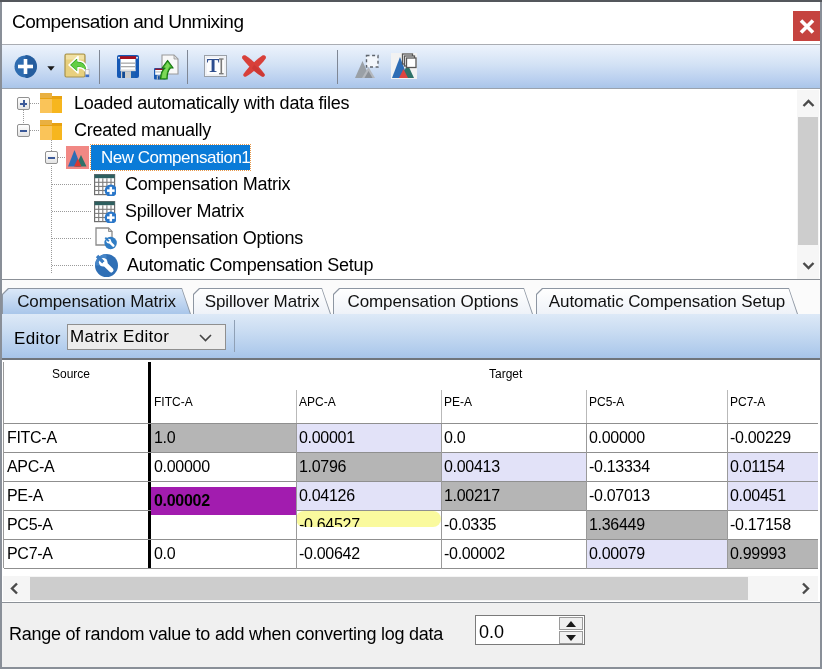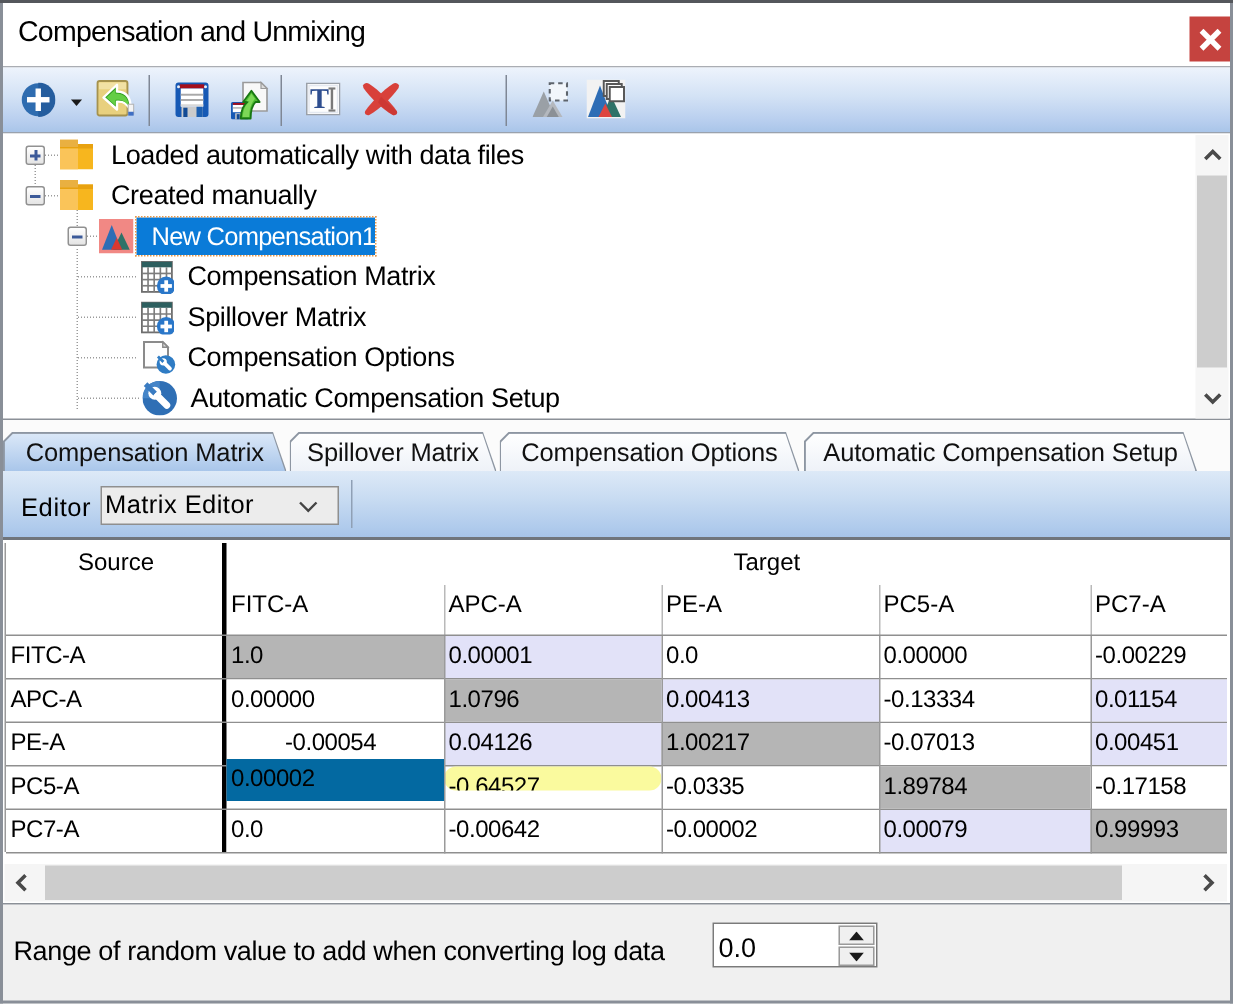--- a/index.html
+++ b/index.html
@@ -25,21 +25,21 @@
 .tabf{position:absolute;left:1px;top:1px;right:1px;bottom:0;background:linear-gradient(#ffffff,#eef2f8);
  clip-path:polygon(0 100%,0 5.8px,5.8px 0,calc(100% - 8.4px) 0,100% 100%);}
 .tab.active .tabf{background:linear-gradient(#dbe8f8,#a9c6ea);}
 .tabt{position:absolute;left:0;top:0;width:100%;height:100%;line-height:28px;font-size:17px;color:#111;text-align:center;letter-spacing:-0.1px;}
 #editorbar{left:2px;top:314px;width:818px;height:46px;background:linear-gradient(180deg,#dde9f7 0%,#c9dcf2 40%,#b0cbec 85%,#a7c4e9 100%);border-bottom:2px solid #70757c;}
 #editorlabel{left:14px;top:329px;font-size:17px;letter-spacing:0.4px;}
 #dropdown{left:67px;top:324px;width:159px;height:26px;background:#ececec;border:1px solid #8f8f8f;box-sizing:border-box;font-size:17px;line-height:24px;letter-spacing:0.3px;}
 #ebsep{left:234px;top:320px;width:1px;height:32px;background:#8fa0b5;}
 #tablepanel{left:2px;top:360px;width:818px;height:243px;background:#fff;border-bottom:1px solid #8b9097;}
 .cell{position:absolute;font-size:16px;padding-left:3px;box-sizing:border-box;overflow:hidden;white-space:nowrap;letter-spacing:-0.3px;}
-.hdr{position:absolute;font-size:16px;letter-spacing:0px;white-space:nowrap;}
+.hdr{position:absolute;font-size:12px;letter-spacing:0px;white-space:nowrap;}
 #rangelabel{left:9px;top:624px;font-size:18px;letter-spacing:-0.25px;}
 #spin{left:475px;top:615px;width:110px;height:30px;background:#fff;border:1px solid #7a7a7a;box-sizing:border-box;}
 .sbtrackv{position:absolute;background:#f6f6f6;}
 .sbthumb{position:absolute;background:#cdcdcd;}
 svg{display:block;}
 </style>
 </head>
 <body>
 <div id="win">
 <div class="abs" id="titlebar"></div>
@@ -300,24 +300,24 @@
 <div class="cell" style="left:441px;top:453px;width:145px;height:28px;line-height:28px;background:#e2e2f8;">0.00413</div>
 <div class="cell" style="left:586px;top:453px;width:141px;height:28px;line-height:28px;background:#ffffff;">-0.13334</div>
 <div class="cell" style="left:727px;top:453px;width:91px;height:28px;line-height:28px;background:#e2e2f8;">0.01154</div>
 <div class="cell" style="left:4px;top:482px;width:144px;height:28px;line-height:28px;">PE-A</div>
 <div class="cell" style="left:151px;top:482px;width:145px;height:28px;line-height:28px;background:#ffffff;margin-left:36px;">-0.00054</div>
 <div class="cell" style="left:296px;top:482px;width:145px;height:28px;line-height:28px;background:#e2e2f8;">0.04126</div>
 <div class="cell" style="left:441px;top:482px;width:145px;height:28px;line-height:28px;background:#b5b5b5;">1.00217</div>
 <div class="cell" style="left:586px;top:482px;width:141px;height:28px;line-height:28px;background:#ffffff;">-0.07013</div>
 <div class="cell" style="left:727px;top:482px;width:91px;height:28px;line-height:28px;background:#e2e2f8;">0.00451</div>
 <div class="cell" style="left:4px;top:511px;width:144px;height:28px;line-height:28px;">PC5-A</div>
-<div class="cell" style="left:151px;top:506px;width:145px;height:28px;line-height:28px;background:#0369a1;">0.00002</div>
+<div class="cell" style="left:151px;top:487px;width:145px;height:28px;line-height:28px;background:#a21caf;font-weight:bold;">0.00002</div>
 <div class="cell" style="left:296px;top:511px;width:145px;height:16px;line-height:28px;background:#fafa9e;border-radius:12px;">-0.64527</div>
 <div class="cell" style="left:441px;top:511px;width:145px;height:28px;line-height:28px;background:#ffffff;">-0.0335</div>
-<div class="cell" style="left:586px;top:511px;width:141px;height:28px;line-height:28px;background:#b5b5b5;">1.89784</div>
+<div class="cell" style="left:586px;top:511px;width:141px;height:28px;line-height:28px;background:#b5b5b5;">1.36449</div>
 <div class="cell" style="left:727px;top:511px;width:91px;height:28px;line-height:28px;background:#ffffff;">-0.17158</div>
 <div class="cell" style="left:4px;top:540px;width:144px;height:28px;line-height:28px;">PC7-A</div>
 <div class="cell" style="left:151px;top:540px;width:145px;height:28px;line-height:28px;background:#ffffff;">0.0</div>
 <div class="cell" style="left:296px;top:540px;width:145px;height:28px;line-height:28px;background:#ffffff;">-0.00642</div>
 <div class="cell" style="left:441px;top:540px;width:145px;height:28px;line-height:28px;background:#ffffff;">-0.00002</div>
 <div class="cell" style="left:586px;top:540px;width:141px;height:28px;line-height:28px;background:#e2e2f8;">0.00079</div>
 <div class="cell" style="left:727px;top:540px;width:91px;height:28px;line-height:28px;background:#b5b5b5;">0.99993</div>
 <div class="abs" style="left:296px;top:424px;width:1px;height:145px;background:#9a9a9a;"></div>
 <div class="abs" style="left:441px;top:424px;width:1px;height:145px;background:#9a9a9a;"></div>
 <div class="abs" style="left:586px;top:424px;width:1px;height:145px;background:#9a9a9a;"></div>

